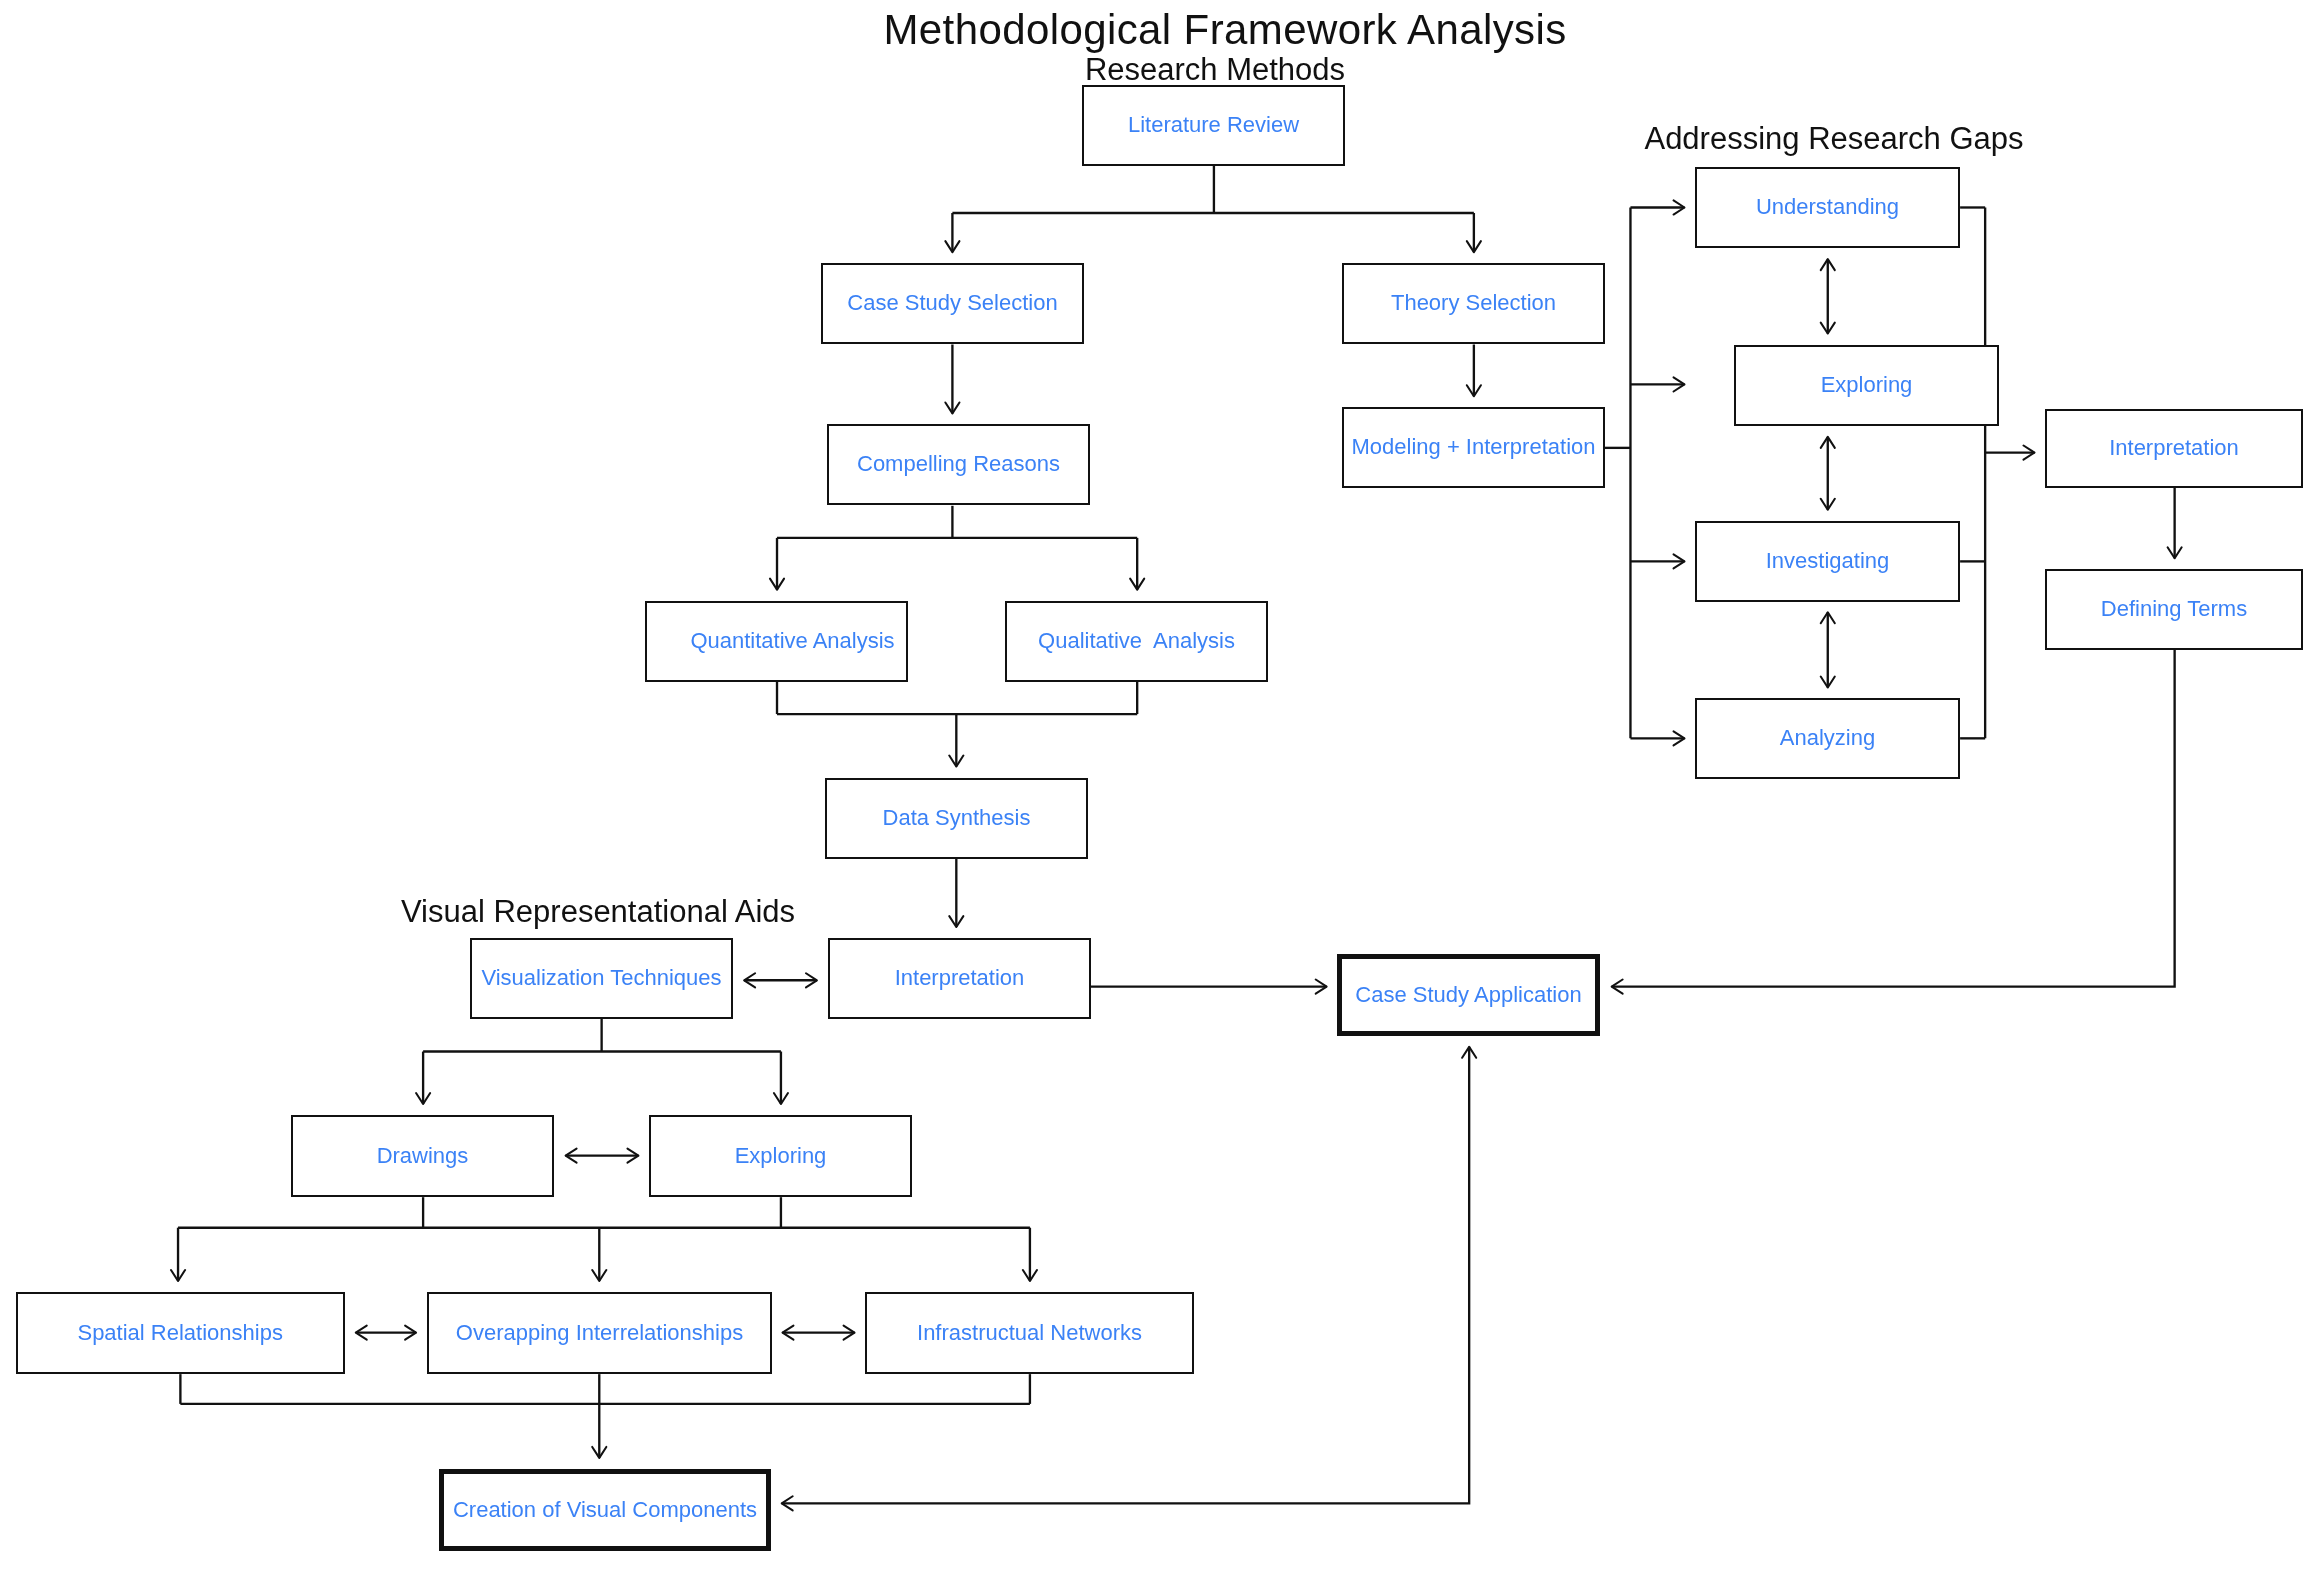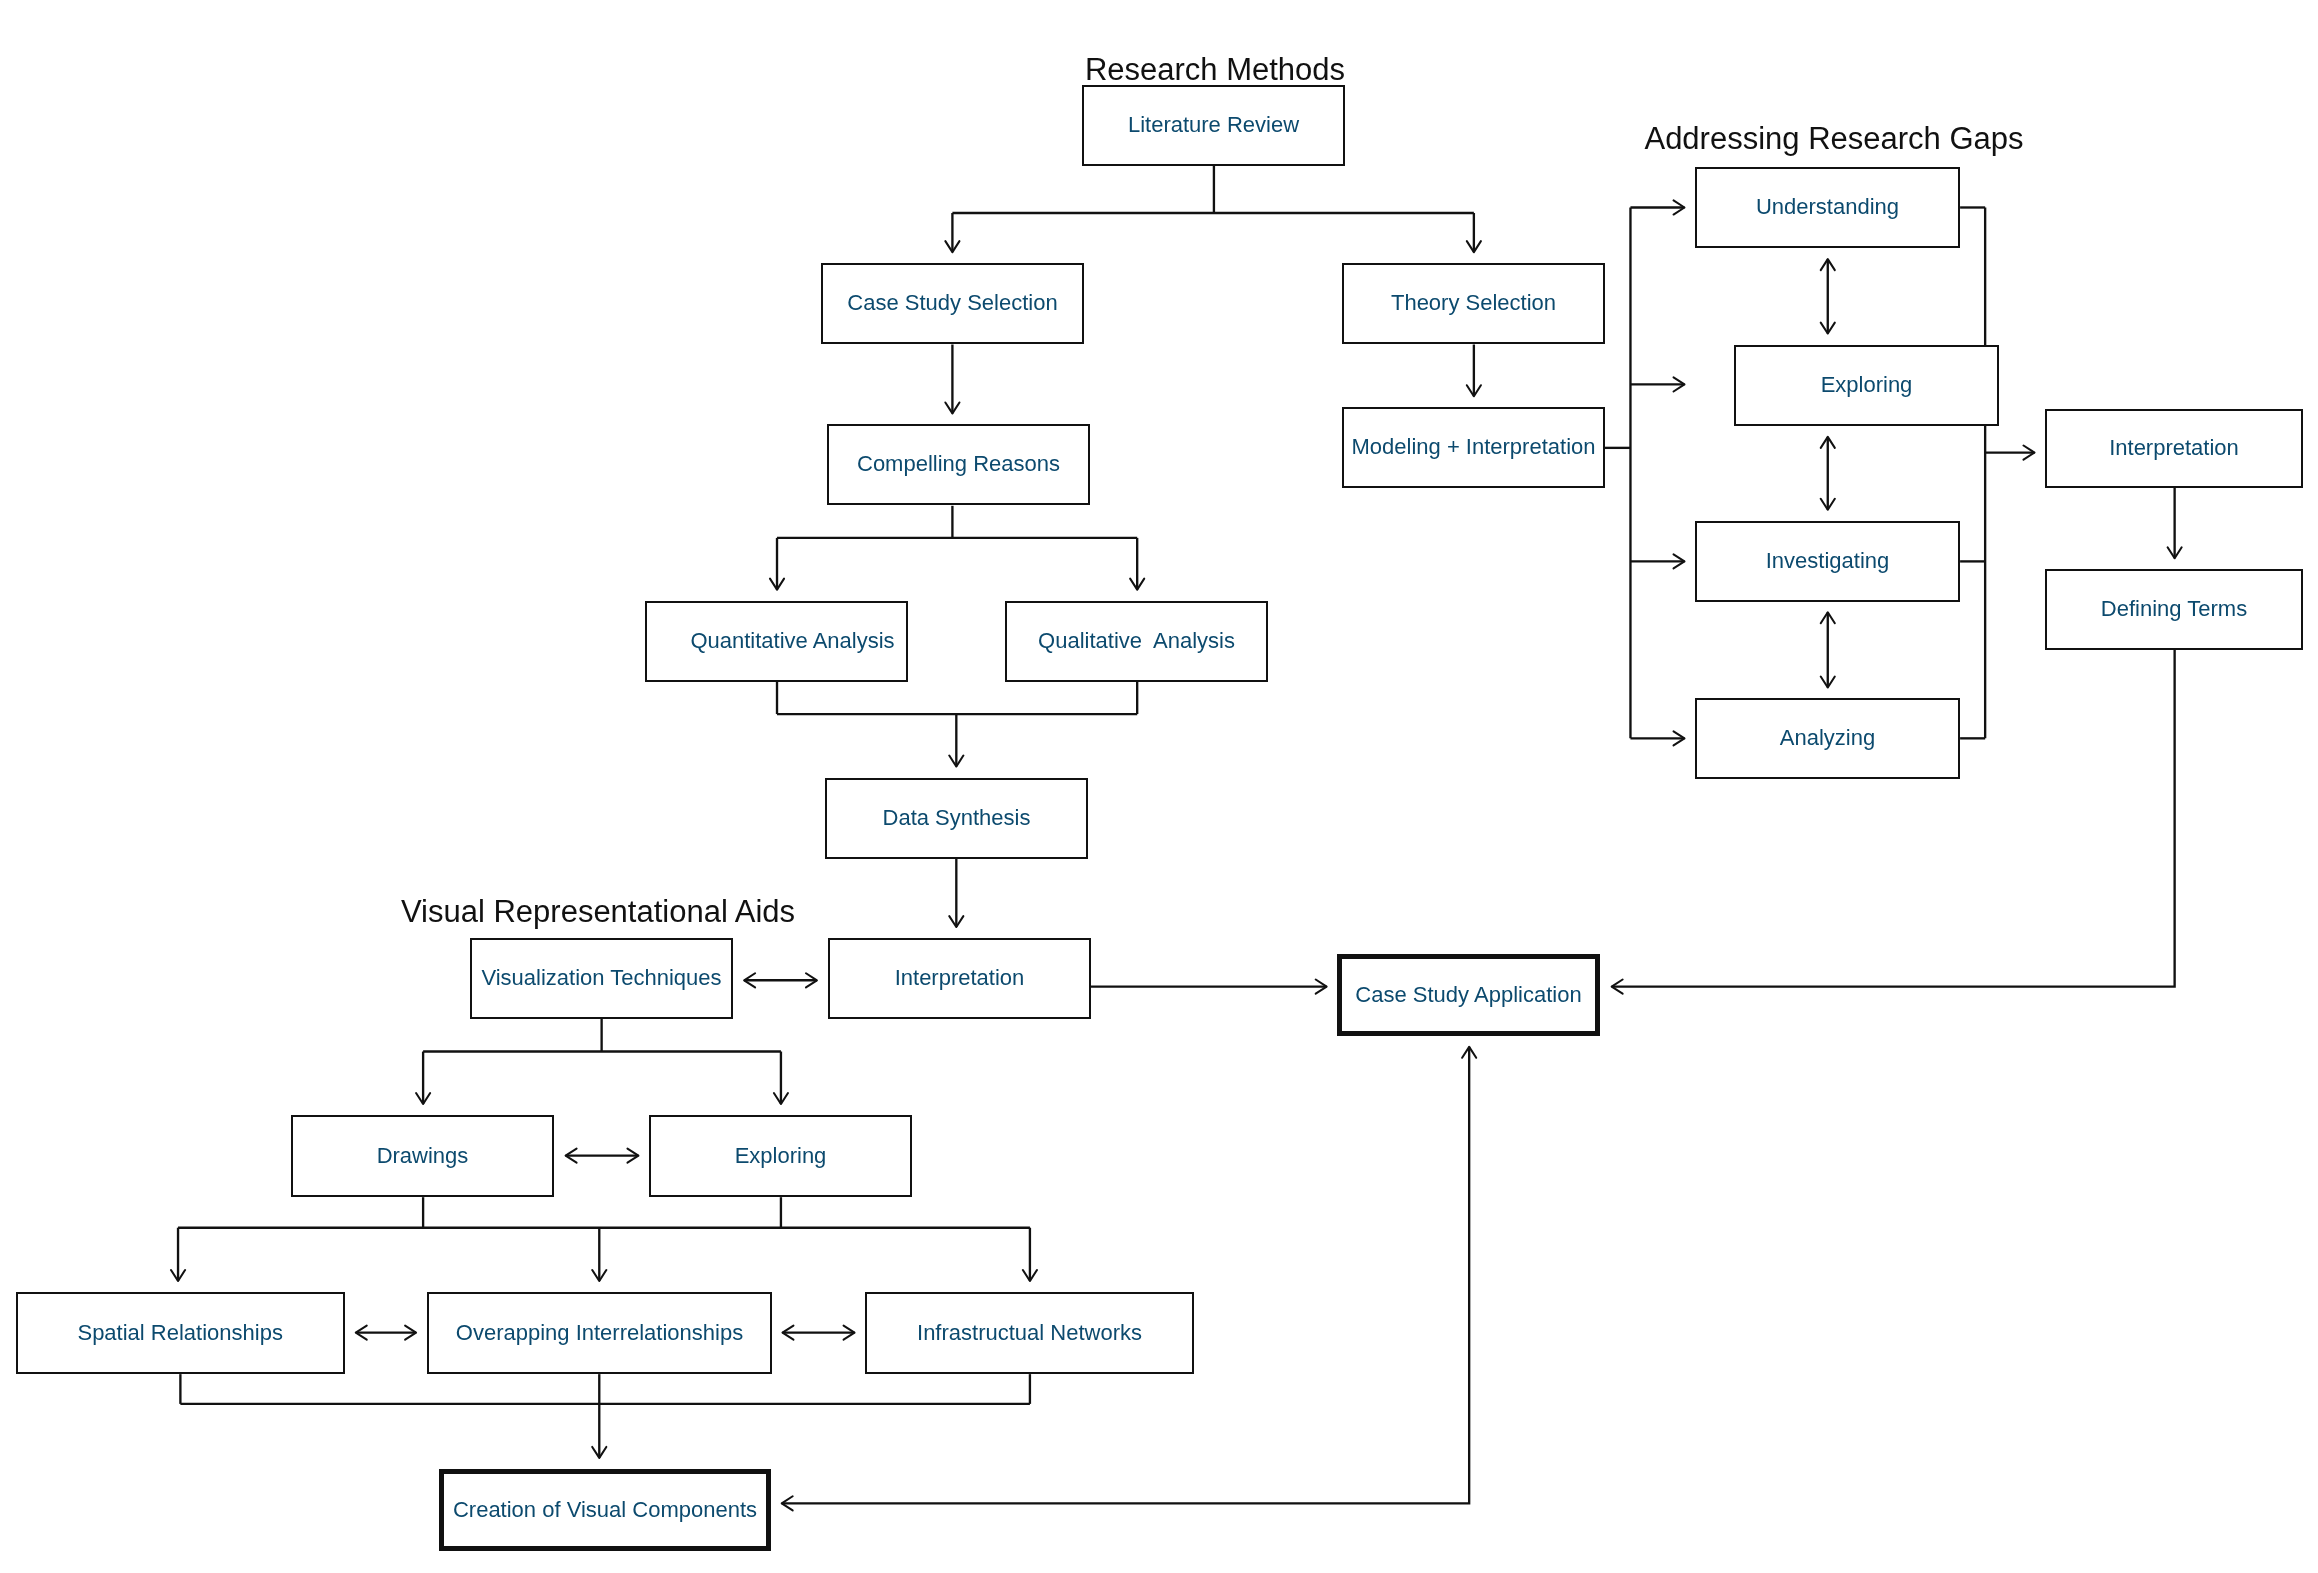--- a/index.html
+++ b/index.html
@@ -41,21 +41,21 @@
   .node {
     position: absolute;
     box-sizing: border-box;
     background: #ffffff;
     border: 2.3px solid #111111;
     display: flex;
     align-items: center;
     justify-content: center;
     font-size: 22px;
     line-height: 1.1;
-    color: #0c4a6e;
+    color: #3b82f6;
     white-space: pre;
     text-align: center;
   }
   .node.bold {
     border-width: 5.5px;
   }
 </style>
 </head>
 <body>
 
@@ -114,20 +114,21 @@
       <polyline points="1315,1568 1315,1636" fill="none" stroke="#111111" stroke-width="3" marker-end="url(#arrowhead)"></polyline>
       <polyline points="454,1702 531,1702" fill="none" stroke="#111111" stroke-width="3" marker-start="url(#arrowhead)" marker-end="url(#arrowhead)"></polyline>
       <polyline points="999,1702 1091,1702" fill="none" stroke="#111111" stroke-width="3" marker-start="url(#arrowhead)" marker-end="url(#arrowhead)"></polyline>
       <polyline points="230,1755 230,1793" fill="none" stroke="#111111" stroke-width="3"></polyline>
       <polyline points="1315,1755 1315,1793" fill="none" stroke="#111111" stroke-width="3"></polyline>
       <polyline points="230,1793 1315,1793" fill="none" stroke="#111111" stroke-width="3"></polyline>
       <polyline points="765,1755 765,1862" fill="none" stroke="#111111" stroke-width="3" marker-end="url(#arrowhead)"></polyline>
       <polyline points="998,1920 1876,1920 1876,1337" fill="none" stroke="#111111" stroke-width="3" marker-start="url(#arrowhead)" marker-end="url(#arrowhead)"></polyline>
     </svg>
 
+  <div class="sec-title" id="main-title">Methodological Framework Analysis</div>
   <div class="sec-title" id="research-methods">Research Methods</div>
   <div class="sec-title" id="addressing-title">Addressing Research Gaps</div>
   <div class="sec-title" id="visual-aids-title">Visual Representational Aids</div>
 
   <div id="nodes">
       <div class="node" style="left: 1082px; top: 85px; width: 263px; height: 81px;"><span>Literature Review</span></div>
       <div class="node" style="left: 821px; top: 263px; width: 263px; height: 81px;"><span>Case Study Selection</span></div>
       <div class="node" style="left: 1342px; top: 263px; width: 263px; height: 81px;"><span>Theory Selection</span></div>
       <div class="node" style="left: 821px; top: 424px; width: 263px; height: 81px; margin-left: 6px;"><span>Compelling Reasons</span></div>
       <div class="node" style="left: 1342px; top: 407px; width: 263px; height: 81px;"><span>Modeling + Interpretation</span></div>

